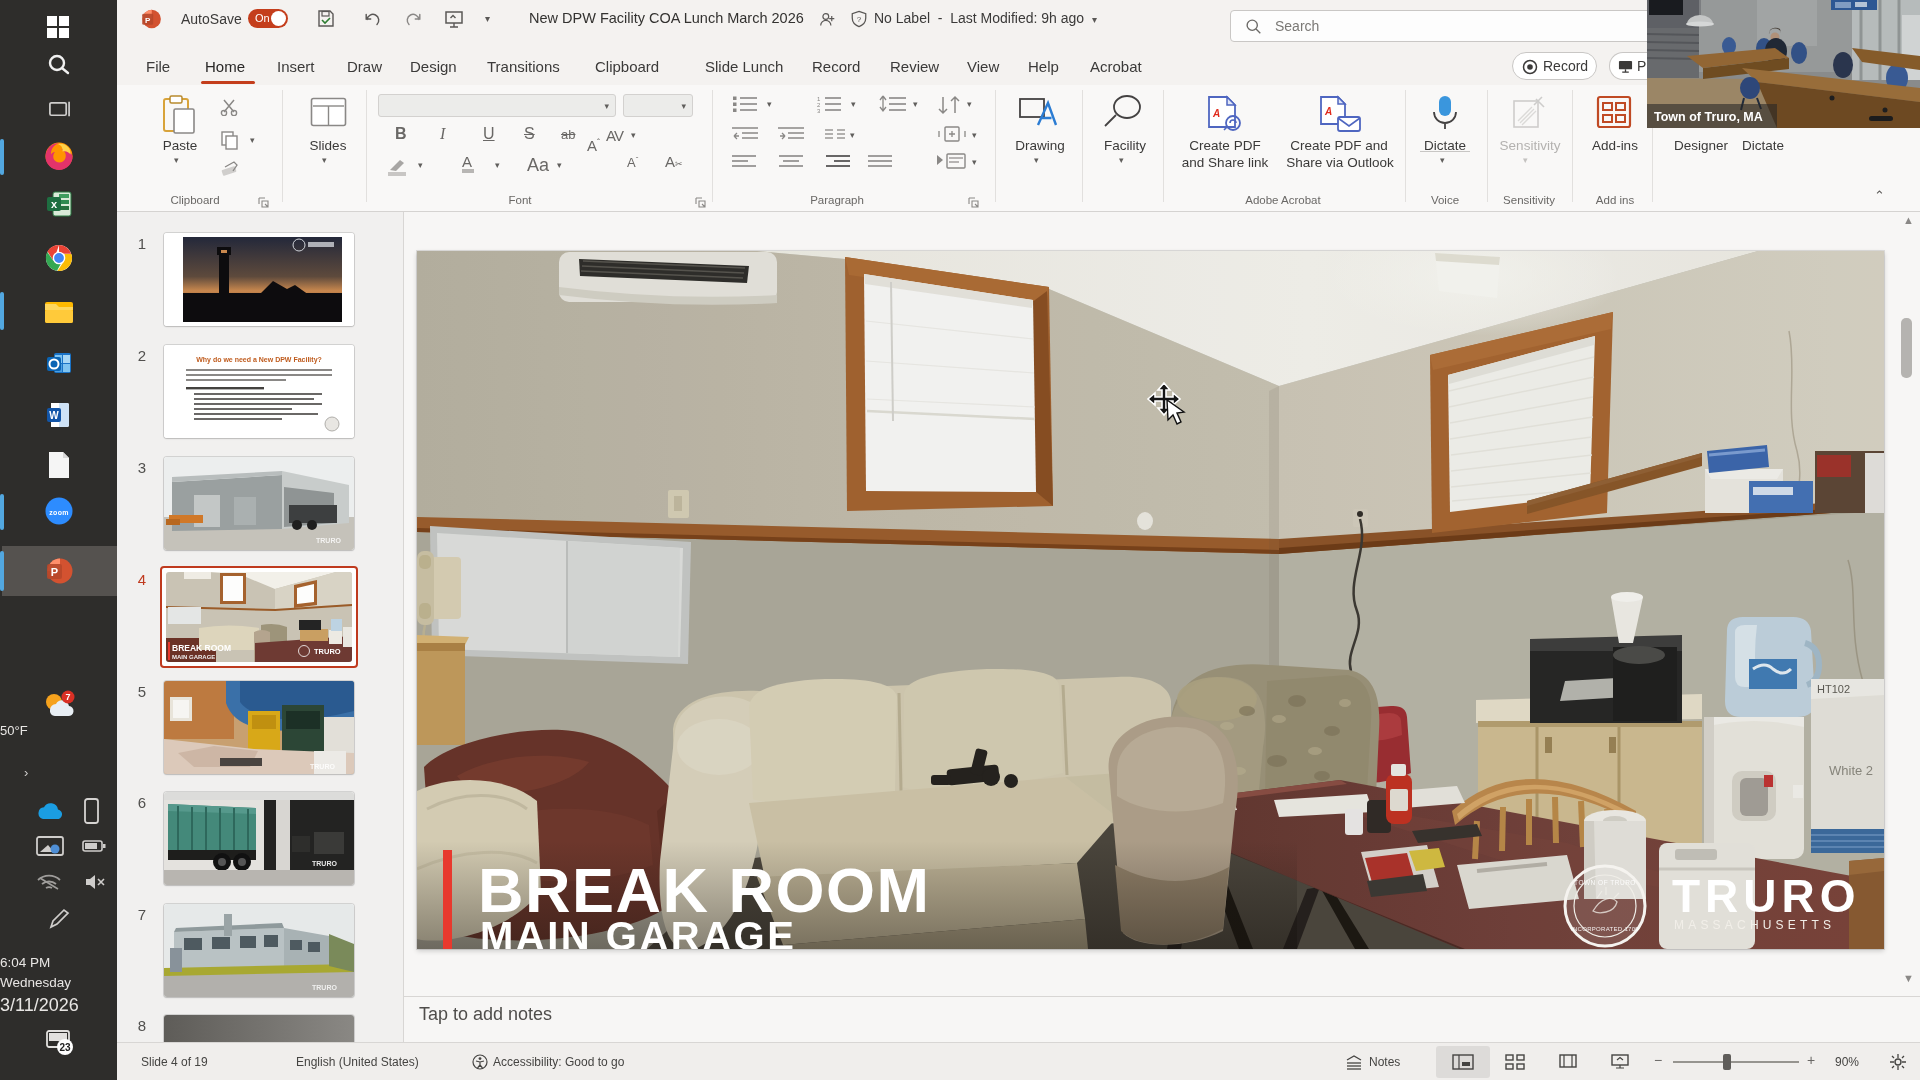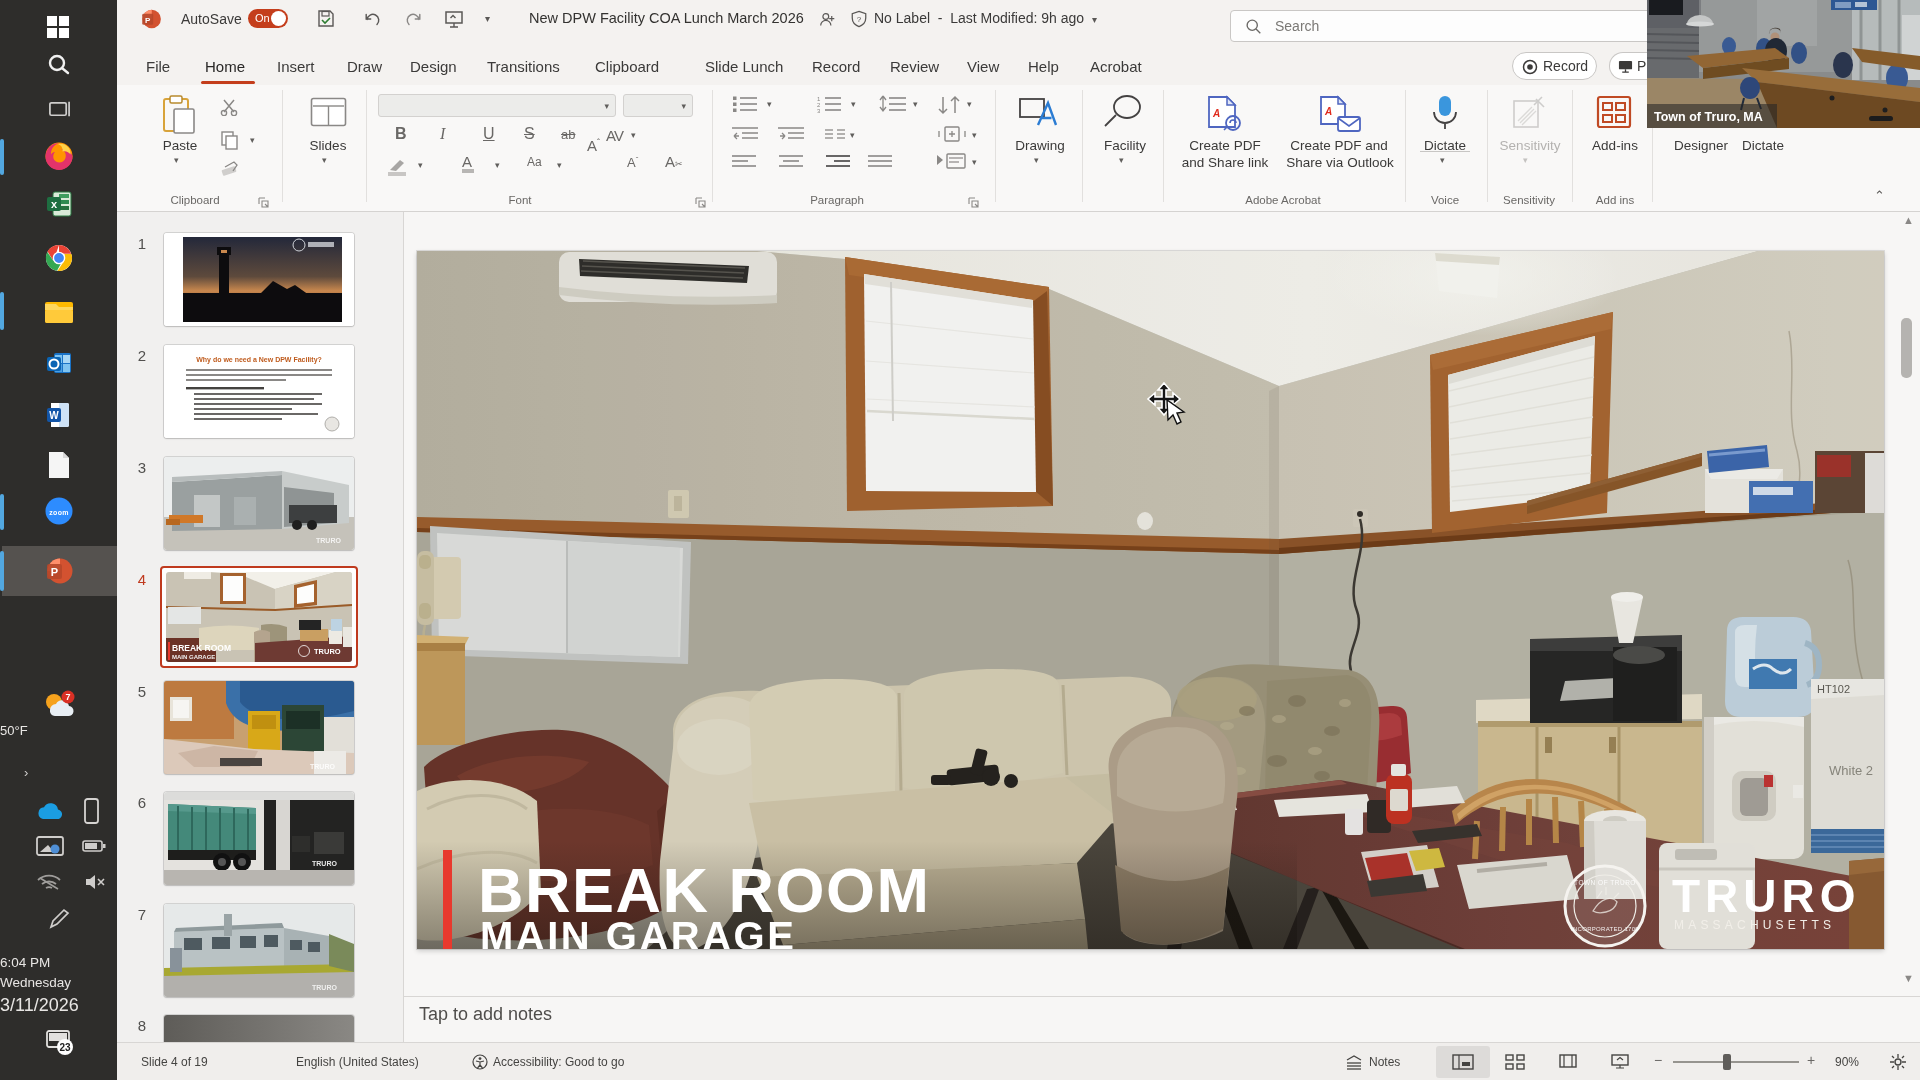--- a/index.html
+++ b/index.html
@@ -311,21 +311,21 @@
   <div class="abs" style="left:444px;top:42px;font-size:13px;color:#6a6866"><span style="text-decoration:line-through">ab</span></div>
   <div class="abs" style="left:489px;top:42px;font-size:15px;color:#6a6866;letter-spacing:-1px">AV</div>
   <div class="abs chev" style="left:514px;top:45px">▾</div>
   <svg class="abs" style="left:269px;top:72px" width="26" height="20" viewBox="0 0 26 20">
     <rect x="2" y="15" width="18" height="4" fill="#c8c6c4"></rect>
     <path d="M4 13 L14 3 l4 3 -8 8 Z" fill="#a8a6a4"></path>
   </svg>
   <div class="abs chev" style="left:301px;top:75px">▾</div>
   <div class="abs" style="left:345px;top:68px;font-size:15px;color:#6a6866">A<span style="position:absolute;left:0;top:16px;width:12px;height:4px;background:#b8b6b4"></span></div>
   <div class="abs chev" style="left:378px;top:75px">▾</div>
-  <div class="abs" style="left:410px;top:70px;font-size:12px;color:#6a6866">Aa</div>
+  <div class="abs" style="left:410px;top:70px;font-size:18px;color:#6a6866">Aa</div>
   <div class="abs chev" style="left:440px;top:75px">▾</div>
   <div class="abs" style="left:470px;top:52px;font-size:15px;color:#6a6866">A<sup style="font-size:9px">ˆ</sup></div>
   <div class="abs" style="left:510px;top:70px;font-size:13px;color:#6a6866">A<sup style="font-size:8px">ˇ</sup></div>
   <div class="abs" style="left:548px;top:68px;font-size:15px;color:#6a6866">A<span style="font-size:9px">✂</span></div>
   <div class="rlabel" style="left:323px">Font</div>
   <svg class="abs" style="left:578px;top:112px" width="11" height="11" viewBox="0 0 11 11">
     <path d="M1 1 h6 M1 1 v6 M4 4 h6 v6 h-6 Z M7 7 l3 3" stroke="#8a8886" stroke-width="1.1" fill="none"></path>
   </svg>
   <div class="rdiv" style="left:595px"></div>
   

